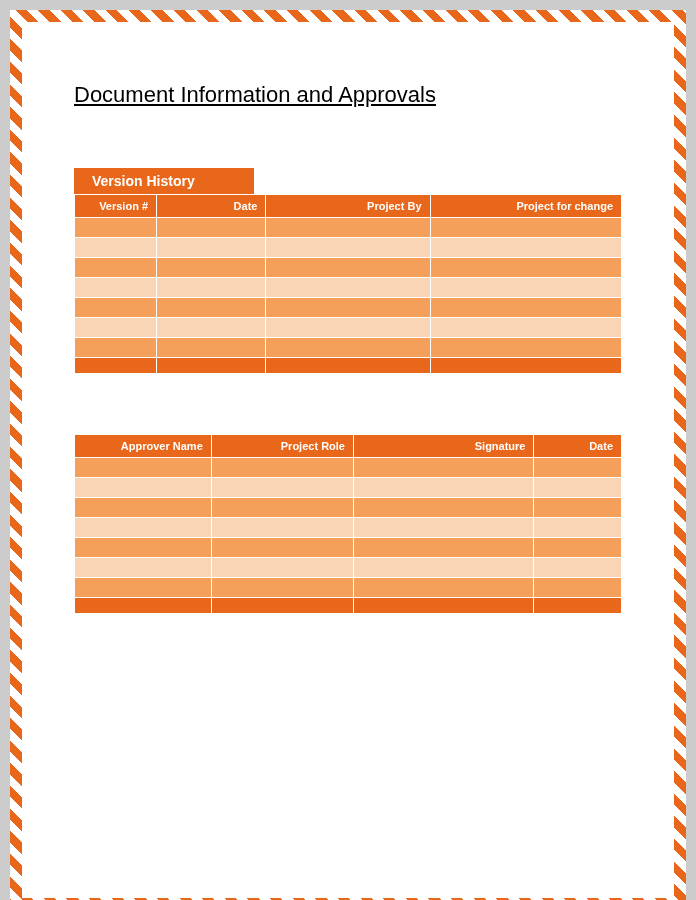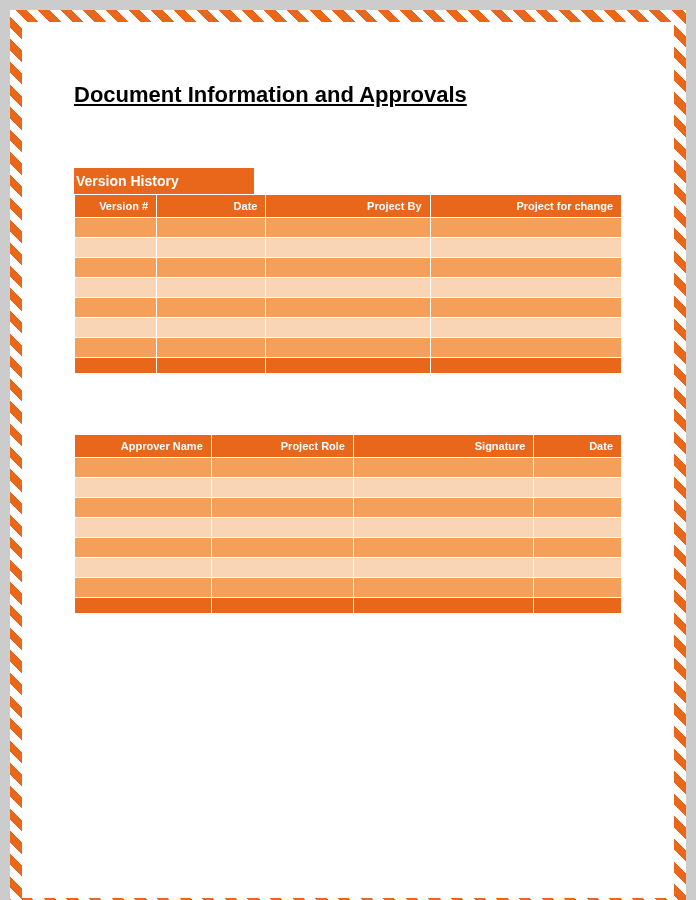--- a/index.html
+++ b/index.html
@@ -28,33 +28,33 @@
         #fff 16px
       ) 12;
     }
 
     .page-inner {
       padding: 60px 52px 40px 52px;
     }
 
     .doc-title {
       font-size: 22px;
-      font-weight: bold;
+      font-weight: normal;
       color: #000;
       text-decoration: underline;
       margin-bottom: 60px;
     }
 
     
     .section-header {
       background-color: #e8671a;
       color: #fff;
       font-weight: bold;
       font-size: 14px;
-      padding: 5px 2px;
+      padding: 5px 18px;
       display: inline-block;
       min-width: 180px;
       margin-bottom: 0;
     }
 
     
     .data-table {
       width: 100%;
       border-collapse: collapse;
       margin-bottom: 60px;

